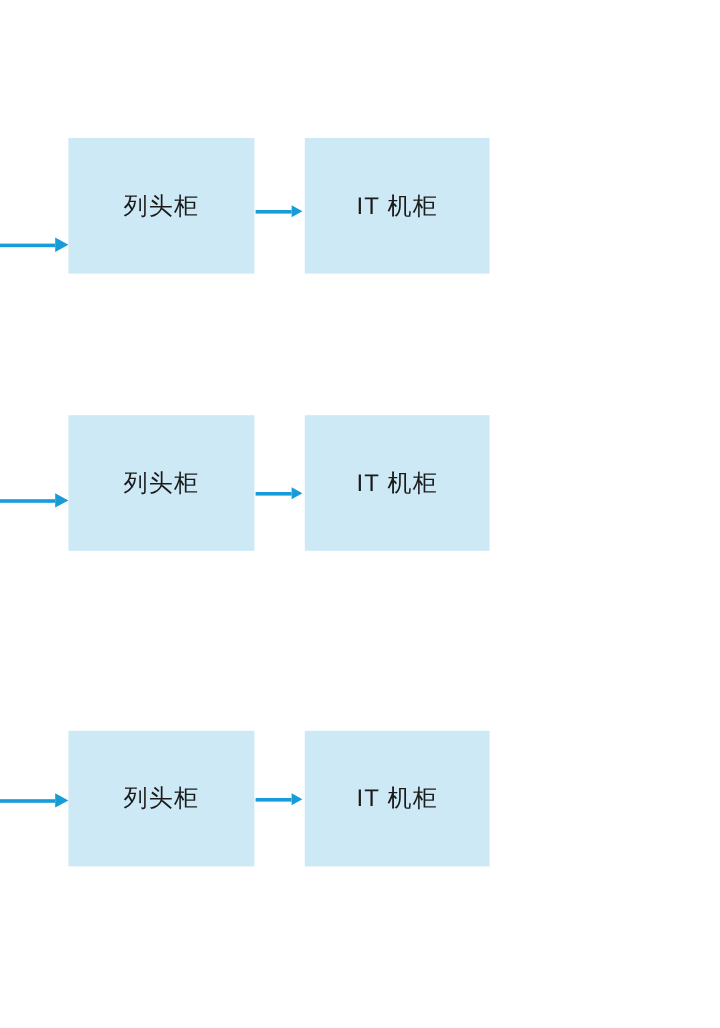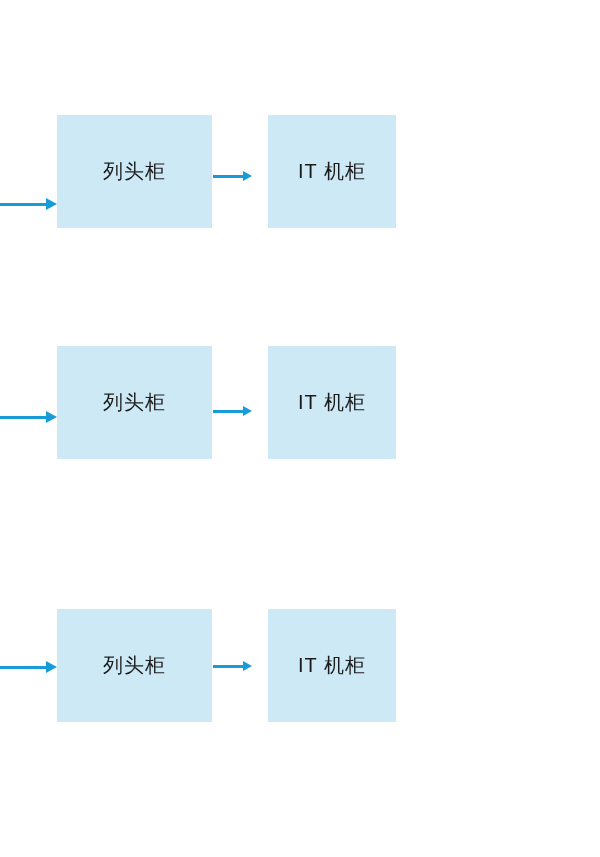--- a/index.html
+++ b/index.html
@@ -27,21 +27,21 @@
   .box {
     position: absolute;
     top: 0;
     height: 113px;
     background: var(--box-fill);
     display: flex;
     align-items: center;
     justify-content: center;
   }
   .box.source { left: 57px; width: 155px; }
-  .box.target { left: 268px; width: 128px; }
+  .box.target { left: 254px; width: 154px; }
   .box-label {
     color: var(--text);
     font-size: 20px;
     letter-spacing: 1px;
     white-space: nowrap;
     text-align: right;
   }
   .arrow {
     position: absolute;
     display: flex;

